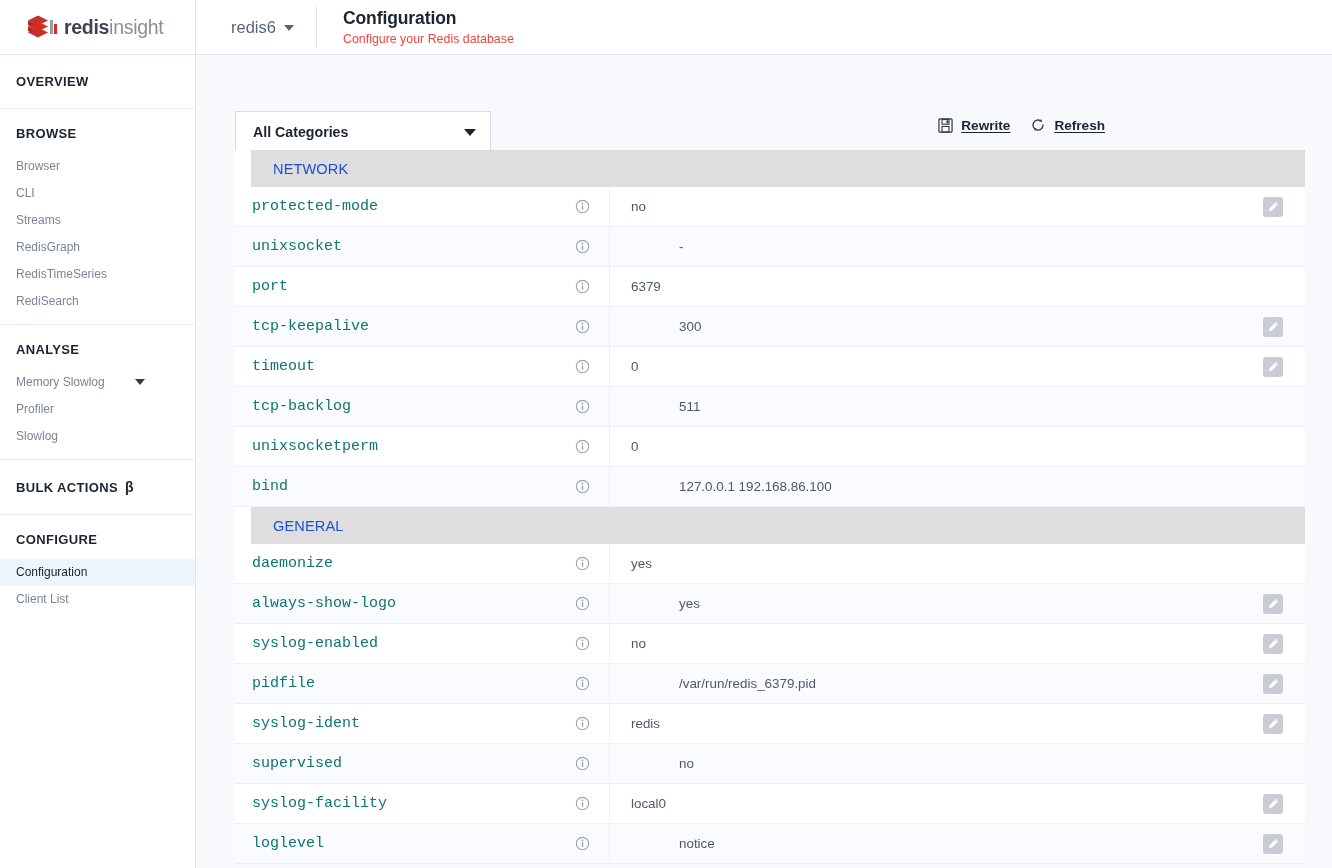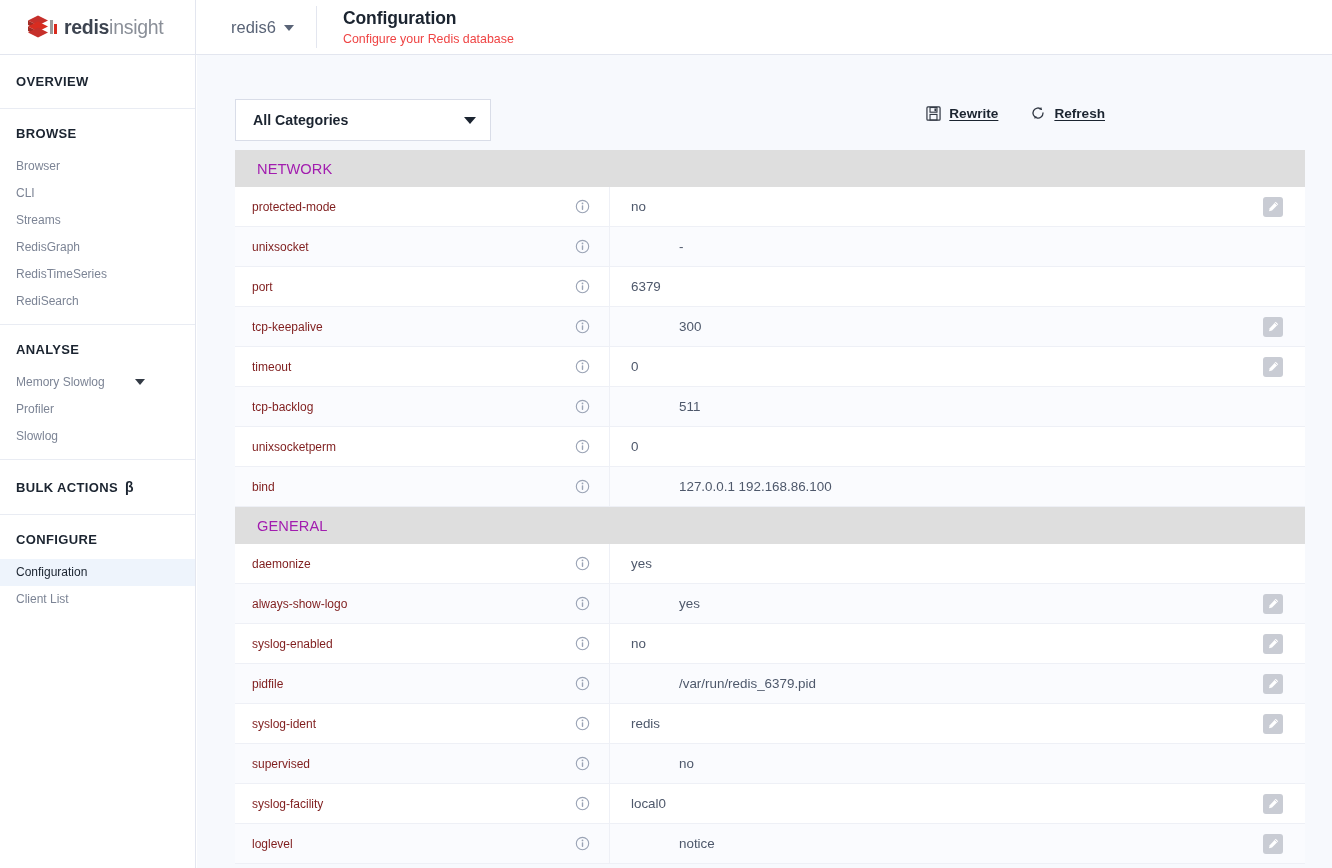--- a/index.html
+++ b/index.html
@@ -94,21 +94,21 @@
   }
 
   
   #main {
     position: absolute; left: 197px; top: 55px;
     width: 1135px; height: 813px;
     background: #f7f9fd;
     overflow: hidden;
   }
   #toolbar {
-    position: absolute; left: 0; top: 0;
+    position: absolute; left: 0; top: 12px;
     width: 938px; height: 93px;
   }
   #cat-select {
     position: absolute; left: 38px; top: 44px;
     width: 256px; height: 42px;
     background: #ffffff;
     border: 1px solid #d9dde8;
     display: flex; align-items: center;
     padding: 0 14px 0 17px;
     cursor: pointer;
@@ -117,21 +117,21 @@
     flex: 1; font-size: 14.2px; font-weight: 700; color: #1b2430;
   }
   #cat-caret {
     width: 0; height: 0;
     border-left: 6px solid transparent;
     border-right: 6px solid transparent;
     border-top: 7px solid #1b2430;
   }
   #actions {
     position: absolute; right: 30px; top: 50px;
-    display: flex; align-items: center; gap: 32px;
+    display: flex; align-items: center; gap: 20px;
   }
   .action {
     display: flex; align-items: center; gap: 8px;
     cursor: pointer;
   }
   .action-label {
     font-size: 13.6px; font-weight: 700; color: #1b2430;
     text-decoration: underline; text-underline-offset: 2px;
   }
 
@@ -139,38 +139,39 @@
   #table {
     position: absolute; left: 38px; top: 95px;
     width: 1070px;
     background: #ffffff;
   }
   .sect-head {
     height: 37px;
     background: #dedede;
     display: flex; align-items: center;
     padding-left: 22px;
-    font-size: 14.6px; color: #a21caf;
+    font-size: 14.6px; color: #1d4ed8;
     letter-spacing: 0.1px;
+    margin-left: 16px;
   }
   .row {
     height: 40px;
     display: flex; align-items: stretch;
     border-bottom: 1px solid #eef0f6;
     background: #ffffff;
   }
   .row.alt { background: #fafbfe; gap: 48px; }
   .cell-name {
     width: 375px; flex: none;
     display: flex; align-items: center;
     padding-left: 17px;
     border-right: 1px solid #eef0f6;
   }
   .name-text {
-    flex: 1; font-size: 12px; color: #7f1d1d;
+    flex: 1; font-size: 15px; color: #0f766e; font-family: Liberation Mono, monospace;
   }
   .info-ico { margin-right: 19px; display: flex; align-items: center; cursor: pointer; }
   .cell-val {
     flex: 1;
     display: flex; align-items: center; justify-content: space-between;
     padding: 0 22px 0 21px;
   }
   .val-text { font-size: 13.4px; color: #4e586b; }
   .edit-btn {
     width: 20px; height: 20px; flex: none;

